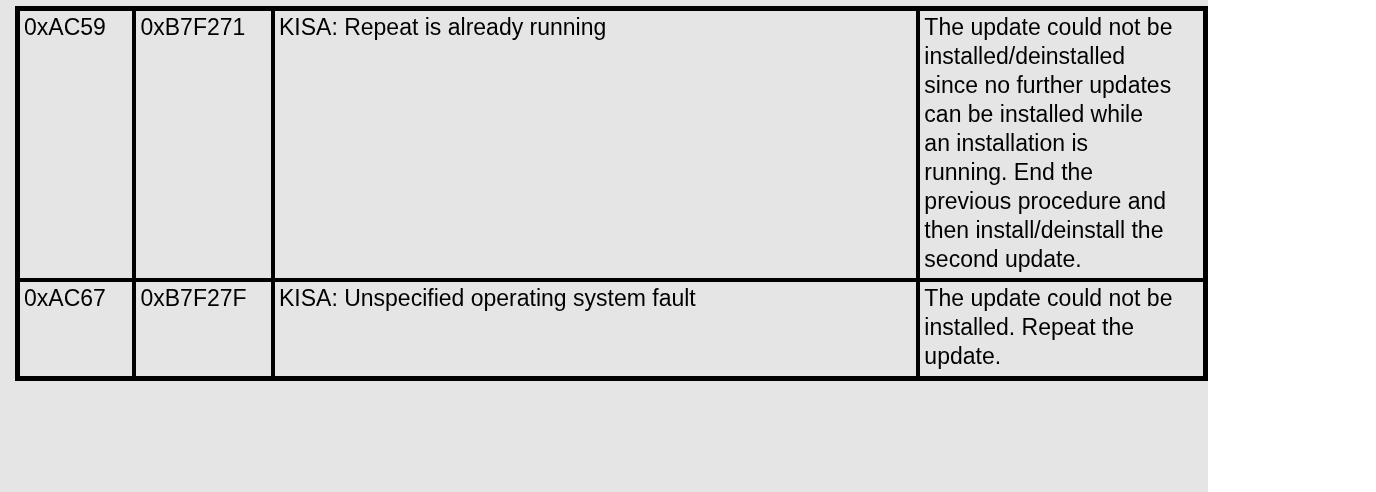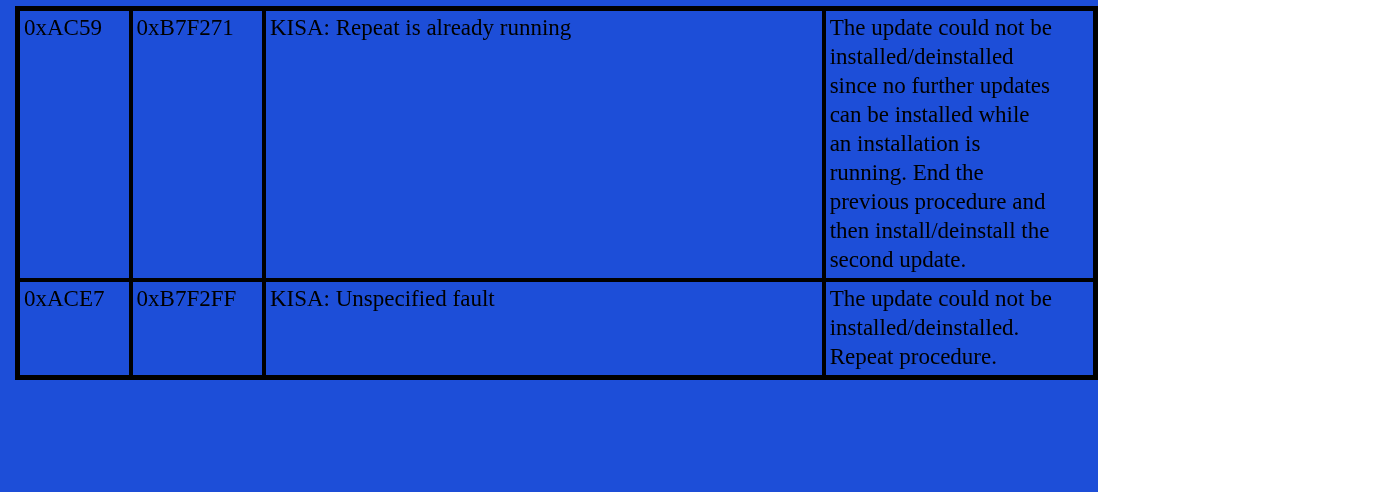--- a/index.html
+++ b/index.html
@@ -3,25 +3,24 @@
 <meta charset="utf-8">
 <style>
   html, body {
     margin: 0;
     padding: 0;
     background: #ffffff;
     font-family: "Liberation Sans", sans-serif;
   }
   .page {
     position: relative;
-    width: 1098px;
+    width: 1208px;
     height: 492px;
-    background: #1d4ed8;
+    background: #e5e5e5;
     overflow: hidden;
-    font-family: Liberation Serif, serif;
   }
   table.error-table {
     position: absolute;
     left: 15px;
     top: 6px;
     border-collapse: collapse;
     table-layout: fixed;
     border: 5px solid #000000;
   }
   table.error-table td {
@@ -61,23 +60,23 @@
         <td class="remedy">The update could not be
 installed/deinstalled
 since no further updates
 can be installed while
 an installation is
 running. End the
 previous procedure and
 then install/deinstall the
 second update.</td>
       </tr>
-      <tr class="r3">
-        <td>0xACE7</td>
-        <td>0xB7F2FF</td>
-        <td>KISA: Unspecified fault</td>
+      <tr class="r2">
+        <td>0xAC67</td>
+        <td>0xB7F27F</td>
+        <td>KISA: Unspecified operating system fault</td>
         <td class="remedy">The update could not be
-installed/deinstalled.
-Repeat procedure.</td>
+installed. Repeat the
+update.</td>
       </tr>
     </tbody>
   </table>
 </div>
 
 </body></html>

